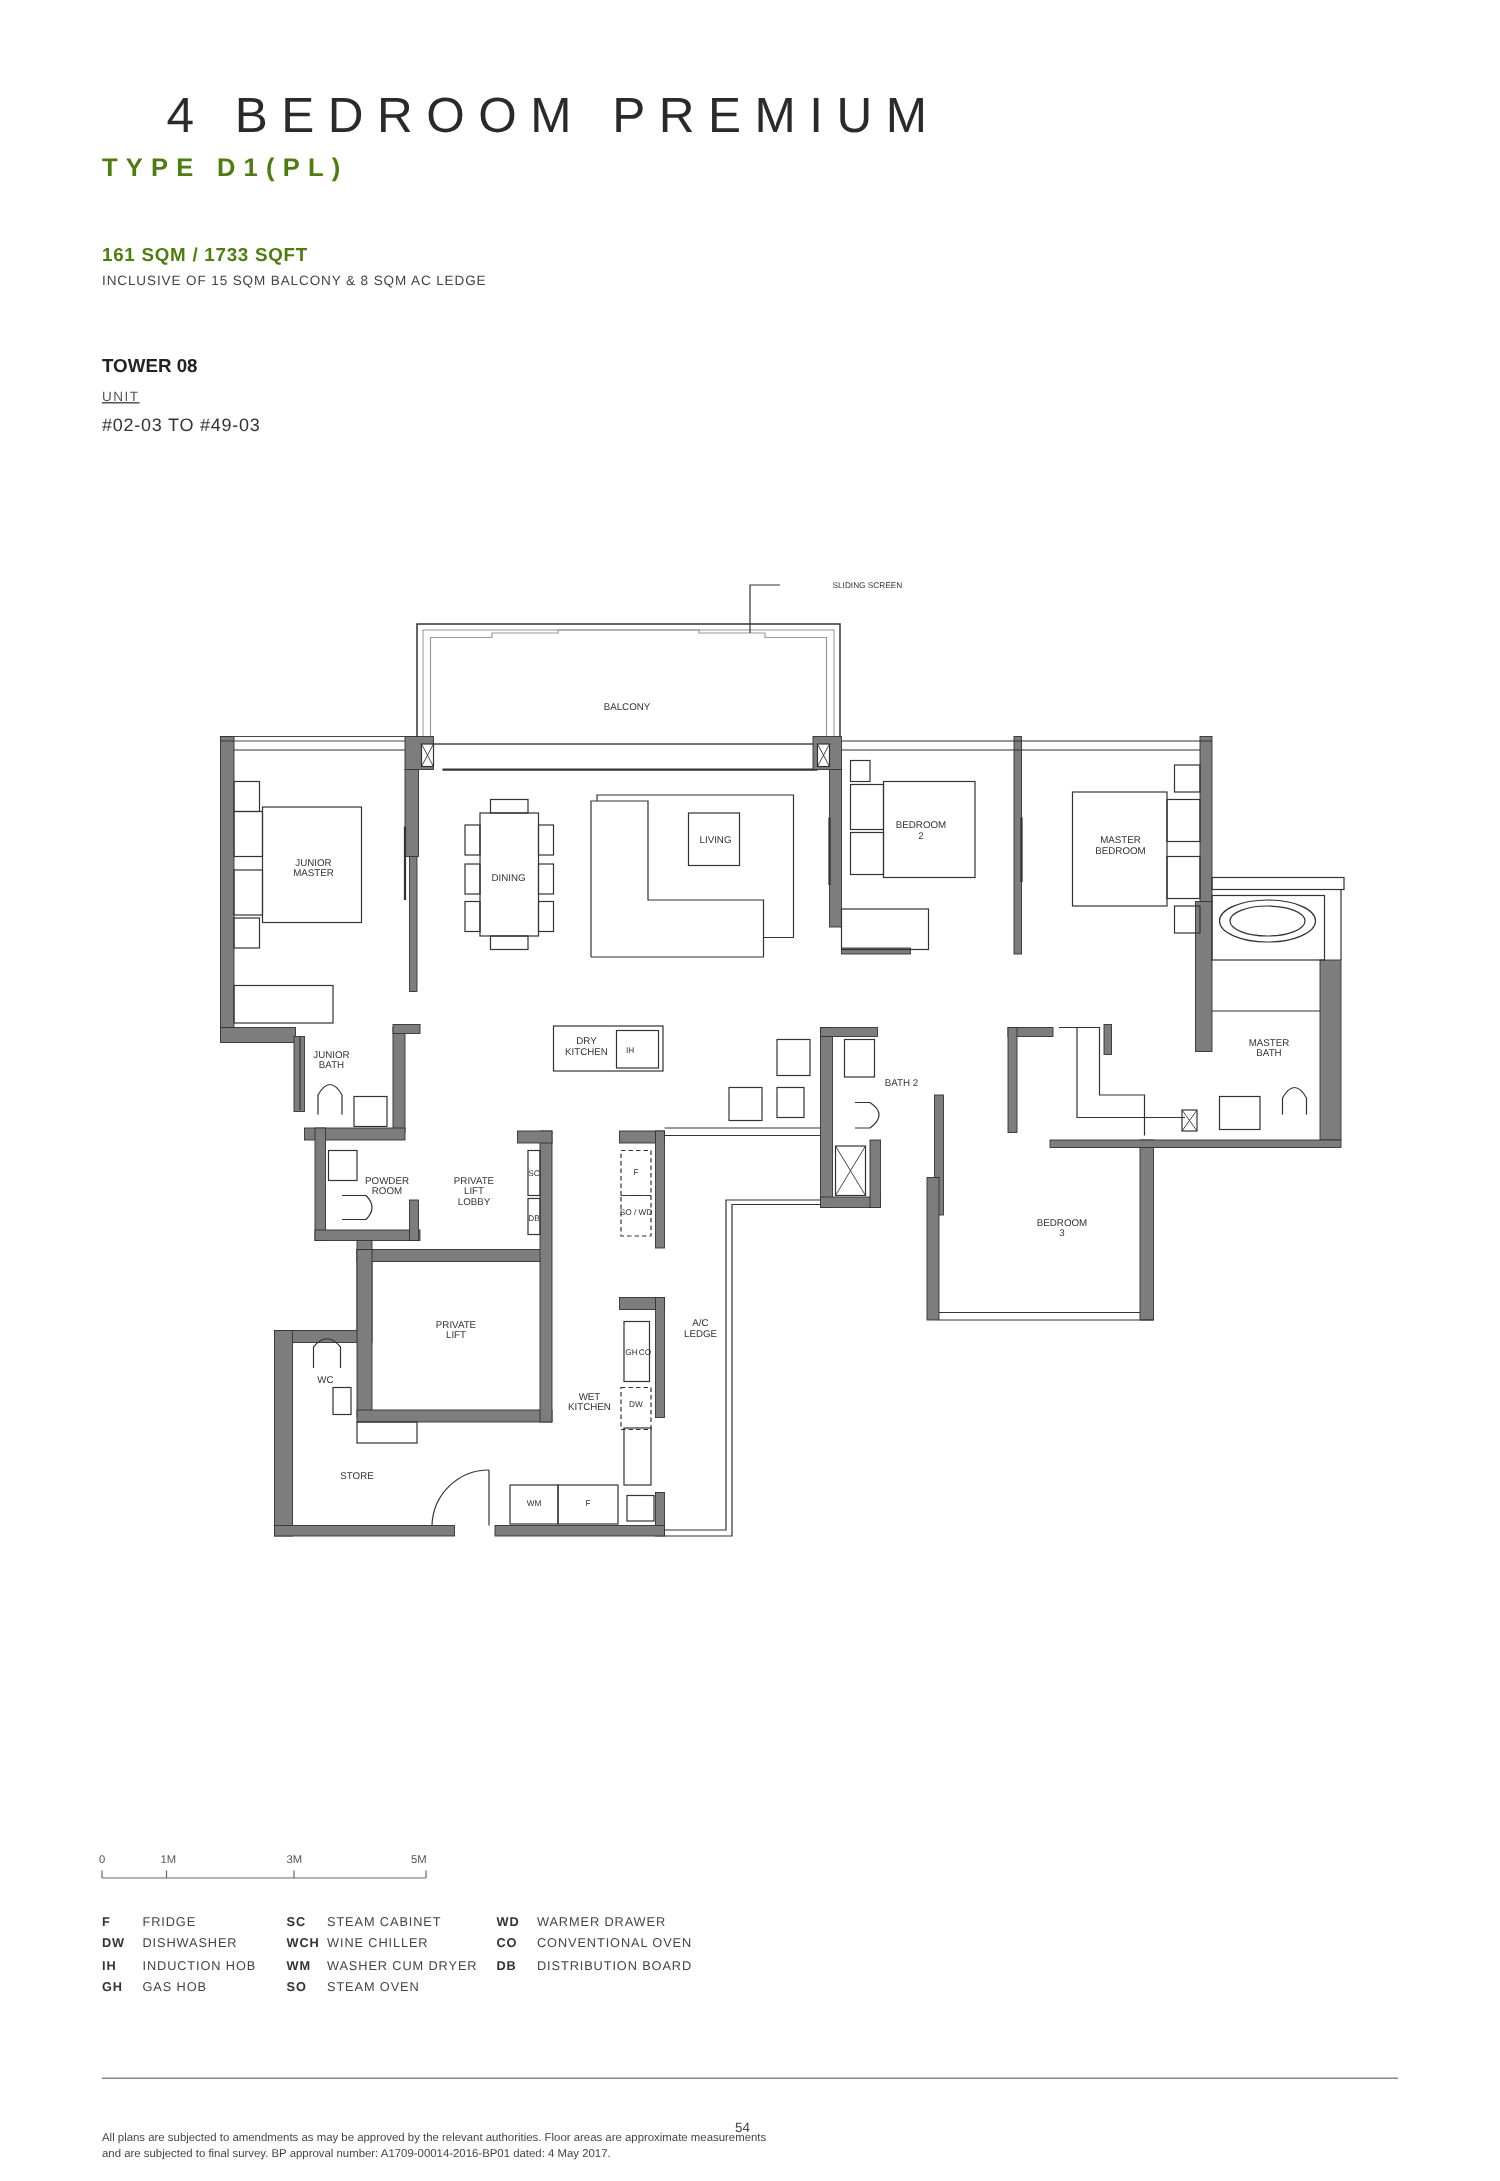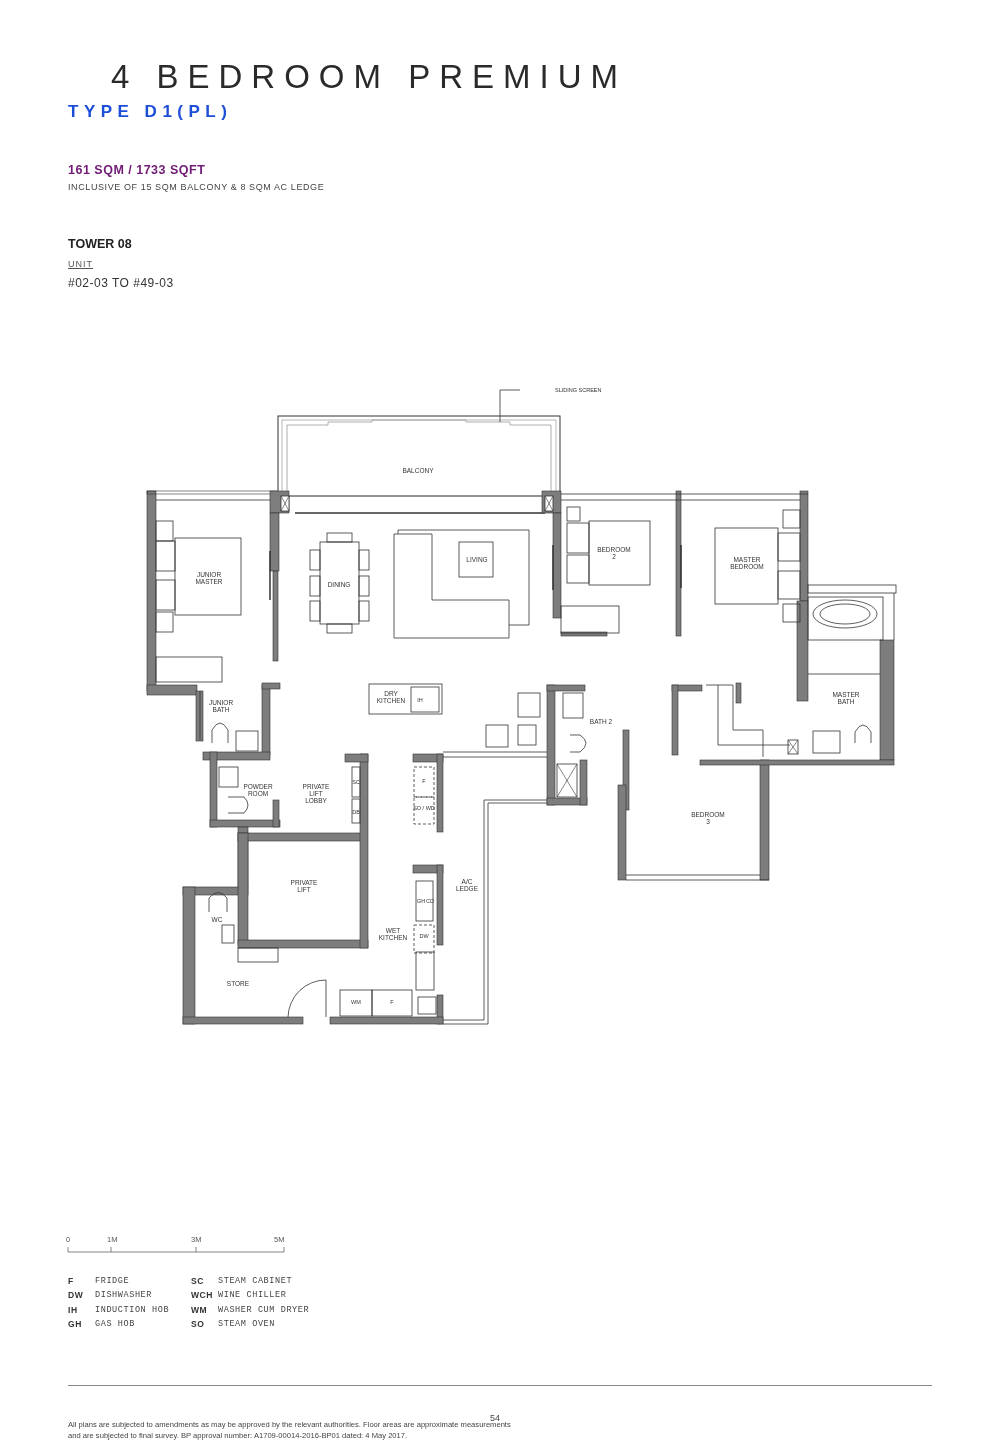--- a/index.html
+++ b/index.html
@@ -1,29 +1,29 @@
 <!DOCTYPE html>
 <html><head>
   <meta charset="utf-8">
   <style>
     html, body { margin:0; padding:0; background:#ffffff; }
     body { width:1000px; height:1454px; position:relative; overflow:hidden; font-family:"Liberation Sans", sans-serif; color:#222; }
     .abs { position:absolute; }
     .title { left:67px; top:58px; font-size:33px; letter-spacing:9px; font-weight:300; color:#2a2a2a; white-space:nowrap;margin-left:44px; }
-    .subtitle { left:68px; top:102px; font-size:17px; letter-spacing:5.5px; font-weight:700; color:#1d4ed8; white-space:nowrap; }
-    .area { left:68px; top:163px; font-size:12.5px; font-weight:700; letter-spacing:0.5px; color:#701a75; }
+    .subtitle { left:68px; top:102px; font-size:17px; letter-spacing:5.5px; font-weight:700; color:#4d7c0f; white-space:nowrap; }
+    .area { left:68px; top:163px; font-size:12.5px; font-weight:700; letter-spacing:0.5px; color:#4d7c0f; }
     .area-note { left:68px; top:182px; font-size:9px; letter-spacing:0.6px; color:#444; }
     .tower { left:68px; top:221px; font-size:12.5px; font-weight:700; color:#222;margin-top:16px; }
     .unit-label { left:68px; top:259px; font-size:9px; letter-spacing:1px; color:#555;text-decoration:underline; }
     .unit-range { left:68px; top:276px; font-size:12px; letter-spacing:0.5px; color:#333; }
     svg text { font-family:"Liberation Sans", sans-serif; }
     .legend { left:68px; top:1274px; font-size:8.5px; letter-spacing:0.6px; color:#444; }
     .legend-row { display:flex; height:14.3px; align-items:center; }
     .legend-code { width:27px; font-weight:700; color:#333; }
-    .legend-desc { width:96px;font-family:Liberation Mono, monospace; }
+    .legend-desc { width:96px; }
     .legend-col { display:flex; }
     .disclaimer { left:68px; top:1420px; width:450px; font-size:7.6px; line-height:10.5px; color:#444; }
     .divider { left:68px; top:1385px; width:864px; height:1px; background:#888; }
     .page-num { left:490px; top:1413px; width:20px; text-align:left; font-size:9px; color:#444; }
     .scale { left:62px; top:1232px; }
   </style>
 </head>
 <body>
 
 <div class="abs title">4 BEDROOM PREMIUM</div>
@@ -348,17 +348,31 @@
       </div>
     <div class="legend-row">
         <span class="legend-code">WM</span>
         <span class="legend-desc" style="width:113px">WASHER CUM DRYER</span>
       </div>
     <div class="legend-row">
         <span class="legend-code">SO</span>
         <span class="legend-desc" style="width:113px">STEAM OVEN</span>
       </div>
   </div>
+  <div>
+    <div class="legend-row">
+        <span class="legend-code">WD</span>
+        <span class="legend-desc" style="width:130px">WARMER DRAWER</span>
+      </div>
+    <div class="legend-row">
+        <span class="legend-code">CO</span>
+        <span class="legend-desc" style="width:130px">CONVENTIONAL OVEN</span>
+      </div>
+    <div class="legend-row">
+        <span class="legend-code">DB</span>
+        <span class="legend-desc" style="width:130px">DISTRIBUTION BOARD</span>
+      </div>
+  </div>
 </div>
 
 <div class="abs disclaimer">All plans are subjected to amendments as may be approved by the relevant authorities. Floor areas are approximate measurements and are subjected to final survey. BP approval number: A1709-00014-2016-BP01 dated: 4 May 2017.</div>
 <div class="abs divider"></div>
 <div class="abs page-num">54</div>
 
 </body></html>

